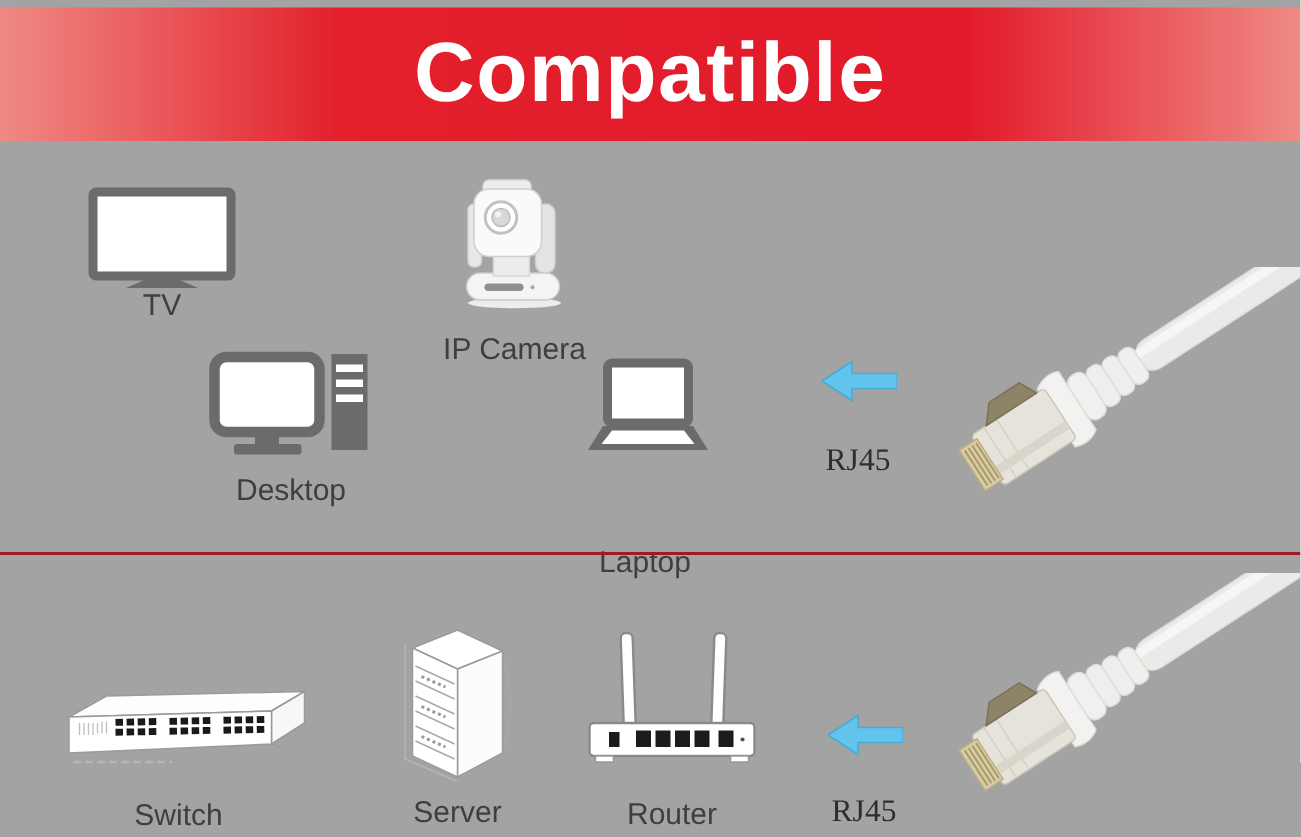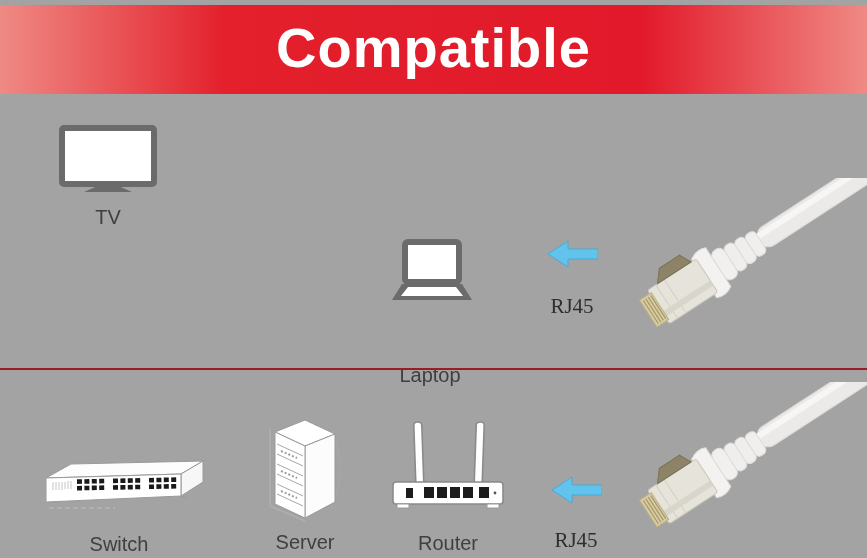--- a/index.html
+++ b/index.html
@@ -16,21 +16,21 @@
   .banner-title{
     color:#ffffff;font-size:56px;font-weight:700;letter-spacing:1px;line-height:1;
     padding-bottom:4px;
   }
   
   .device{position:absolute;display:flex;flex-direction:column;align-items:center;}
   .device-label{
     font-size:20px;color:#3f3f3f;text-align:center;white-space:nowrap;line-height:1;
   }
   .dev-tv{left:56px;top:124px;width:104px;}
-  .dev-tv .device-label{margin-top:13px;}
+  .dev-tv .device-label{}
   .dev-ipcam{left:282px;top:112px;width:122px;}
   .dev-ipcam .device-label{margin-top:16px;}
   .dev-desktop{left:138px;top:234px;width:112px;}
   .dev-desktop .device-label{margin-top:13px;}
   .dev-laptop{left:382px;top:238px;width:96px;gap:48px;}
   .dev-laptop .device-label{margin-top:13px;}
   .dev-switch{left:28px;top:452px;width:182px;}
   .dev-switch .device-label{margin-top:20px;}
   .dev-server{left:264px;top:412px;width:82px;}
   .dev-server .device-label{margin-top:10px;}
@@ -66,21 +66,54 @@
   <div class="device dev-tv">
     <span>
       <svg width="100" height="70" viewBox="0 0 100 70">
         <rect x="4" y="4" width="92" height="56" rx="2" fill="#ffffff" stroke="#6b6b6b" stroke-width="6"></rect>
         <polygon points="42,61 58,61 74,68 26,68" fill="#6b6b6b"></polygon>
       </svg>
     </span>
     <div class="device-label">TV</div>
   </div>
 
-
+  <div class="device dev-ipcam">
+    <span>
+      <svg width="80" height="95" viewBox="0 0 80 95">
+        <ellipse cx="40" cy="90" rx="31" ry="3.5" fill="#ededed"></ellipse>
+        <rect x="8" y="70" width="62" height="18" rx="9" fill="#f4f4f4" stroke="#c9c9c9"></rect>
+        <rect x="20" y="77" width="26" height="5" rx="2.5" fill="#8f8f8f"></rect>
+        <circle cx="52" cy="79.5" r="1.3" fill="#a5a5a5"></circle>
+        <rect x="26" y="56" width="24" height="16" fill="#ececec" stroke="#d6d6d6"></rect>
+        <rect x="54" y="24" width="13" height="46" rx="6" fill="#e4e4e4" stroke="#cccccc"></rect>
+        <rect x="9" y="24" width="9" height="42" rx="4" fill="#e8e8e8" stroke="#d2d2d2"></rect>
+        <rect x="19" y="8" width="32" height="10" rx="4" fill="#ededed" stroke="#d6d6d6"></rect>
+        <rect x="13" y="14" width="45" height="45" rx="10" fill="#fafafa" stroke="#cfcfcf"></rect>
+        <circle cx="31" cy="33" r="10.5" fill="#ffffff" stroke="#c2c2c2" stroke-width="2"></circle>
+        <circle cx="31" cy="33" r="6" fill="#d8d8d8" stroke="#bdbdbd"></circle>
+        <circle cx="29" cy="31" r="2" fill="#f3f3f3"></circle>
+      </svg>
+    </span>
+    <div class="device-label">IP Camera</div>
+  </div>
+
+  <div class="device dev-desktop">
+    <span>
+      <svg width="110" height="70" viewBox="0 0 110 70">
+        <rect x="4" y="4" width="70" height="50" rx="8" fill="#ffffff" stroke="#6b6b6b" stroke-width="7"></rect>
+        <rect x="31" y="54" width="16" height="9" fill="#6b6b6b"></rect>
+        <rect x="17" y="62" width="45" height="7" rx="2" fill="#6b6b6b"></rect>
+        <rect x="82" y="2" width="24" height="64" fill="#6b6b6b"></rect>
+        <rect x="85" y="9" width="18" height="5" fill="#ffffff"></rect>
+        <rect x="85" y="19" width="18" height="5" fill="#ffffff"></rect>
+        <rect x="85" y="29" width="18" height="5" fill="#ffffff"></rect>
+      </svg>
+    </span>
+    <div class="device-label">Desktop</div>
+  </div>
 
   <div class="device dev-laptop">
     <span>
       <svg width="86" height="66" viewBox="0 0 86 66">
         <rect x="18" y="4" width="54" height="40" rx="3" fill="#ffffff" stroke="#6b6b6b" stroke-width="6"></rect>
         <polygon points="15,46 75,46 85,62 5,62" fill="#6b6b6b"></polygon>
         <polygon points="21,49 69,49 76,58 14,58" fill="#ffffff"></polygon>
       </svg>
     </span>
     <div class="device-label">Laptop</div>

